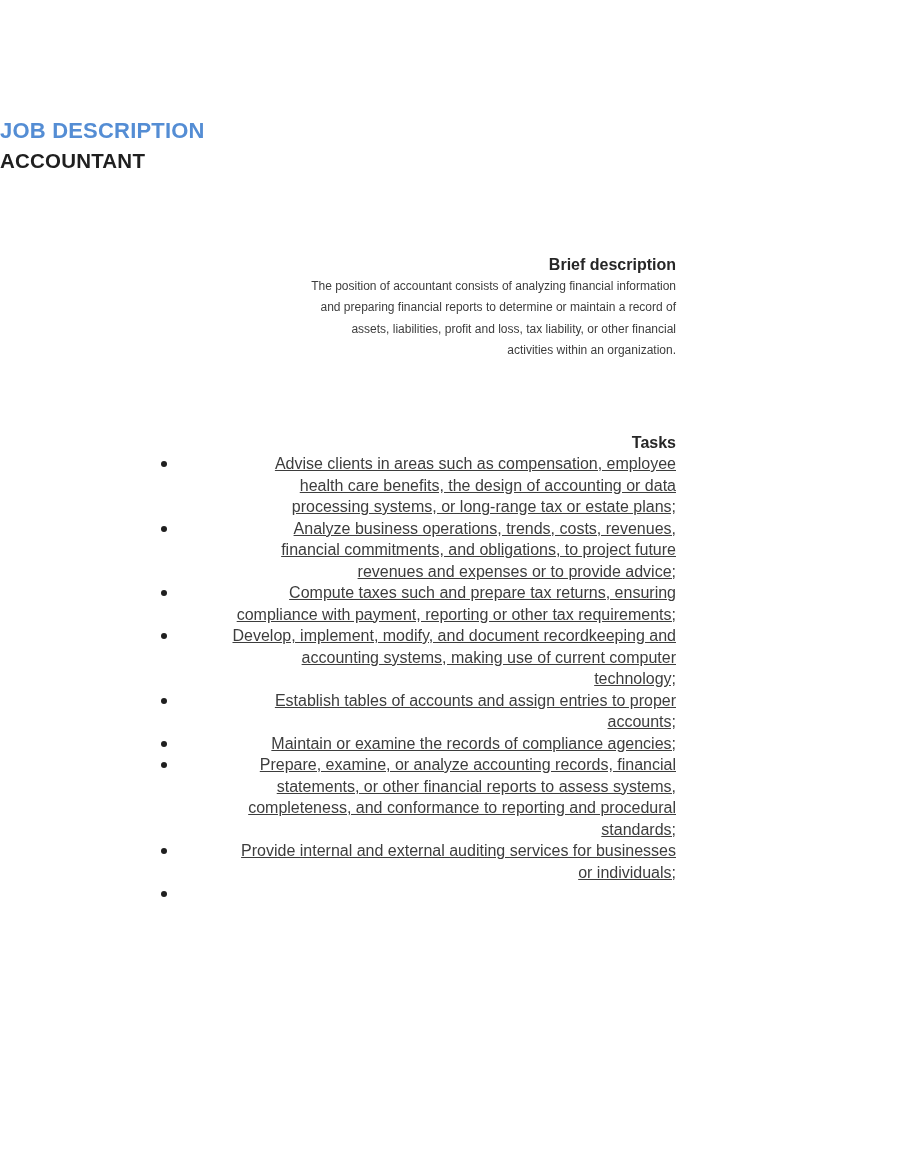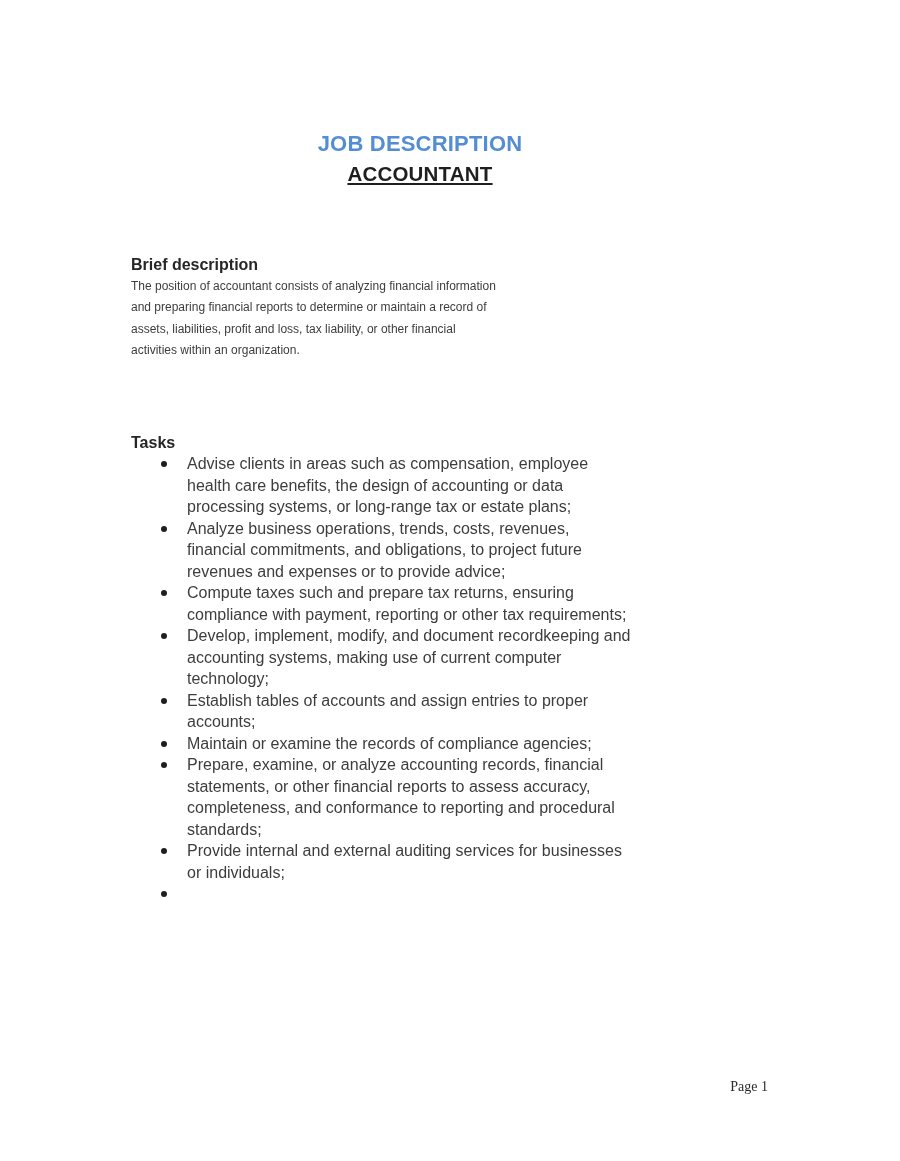--- a/index.html
+++ b/index.html
@@ -11,67 +11,66 @@
     position: relative;
     width: 900px;
     height: 1161px;
     background: #ffffff;
     font-family: "Liberation Sans", sans-serif;
     color: #3d3d3d;
     overflow: hidden;
   }
   .title-block {
     position: absolute;
-    top: 131px;
+    top: 118px;
     left: 0;
     width: 768px;
-    text-align: center;
-    margin-left: 36px;
   }
   .doc-title {
     font-size: 22px;
     font-weight: bold;
     line-height: 26px;
     color: #548dd4;
     letter-spacing: 0.2px;
   }
   .doc-subtitle {
     font-size: 20.5px;
     font-weight: bold;
     line-height: 25px;
     margin-top: 4px;
     color: #1f1f1f;
     letter-spacing: 0.2px;
-    text-decoration: underline;
   }
   .content {
     position: absolute;
     left: 131px;
     top: 254px;
     width: 545px;
+    text-align: right;
   }
   .section-heading {
     font-size: 16px;
     font-weight: bold;
     line-height: 21.5px;
     color: #262626;
   }
   .paragraph {
     font-size: 12px;
     line-height: 21.5px;
     white-space: pre-line;
     color: #3d3d3d;
   }
   .tasks-heading {
     margin-top: 70px;
   }
   .task-list {
     margin: 0;
     padding: 0;
     list-style: none;
+    text-decoration: underline;
   }
   .task-item {
     position: relative;
     padding-left: 56px;
     font-size: 16px;
     line-height: 21.5px;
     color: #3d3d3d;
   }
   .bullet-dot {
     position: absolute;
@@ -145,31 +144,30 @@
         <span class="task-text">Establish tables of accounts and assign entries to proper
 accounts;</span>
       </li>
       <li class="task-item">
         <span class="bullet-dot"></span>
         <span class="task-text">Maintain or examine the records of compliance agencies;</span>
       </li>
       <li class="task-item">
         <span class="bullet-dot"></span>
         <span class="task-text">Prepare, examine, or analyze accounting records, financial
-statements, or other financial reports to assess accuracy,
+statements, or other financial reports to assess systems,
 completeness, and conformance to reporting and procedural
 standards;</span>
       </li>
       <li class="task-item">
         <span class="bullet-dot"></span>
         <span class="task-text">Provide internal and external auditing services for businesses
 or individuals;</span>
       </li>
       <li class="task-item">
         <span class="bullet-dot"></span>
       </li>
     </ul>
 
   </div>
 
-  <div class="page-footer">Page 1</div>
 
 </div>
 
 </body></html>

